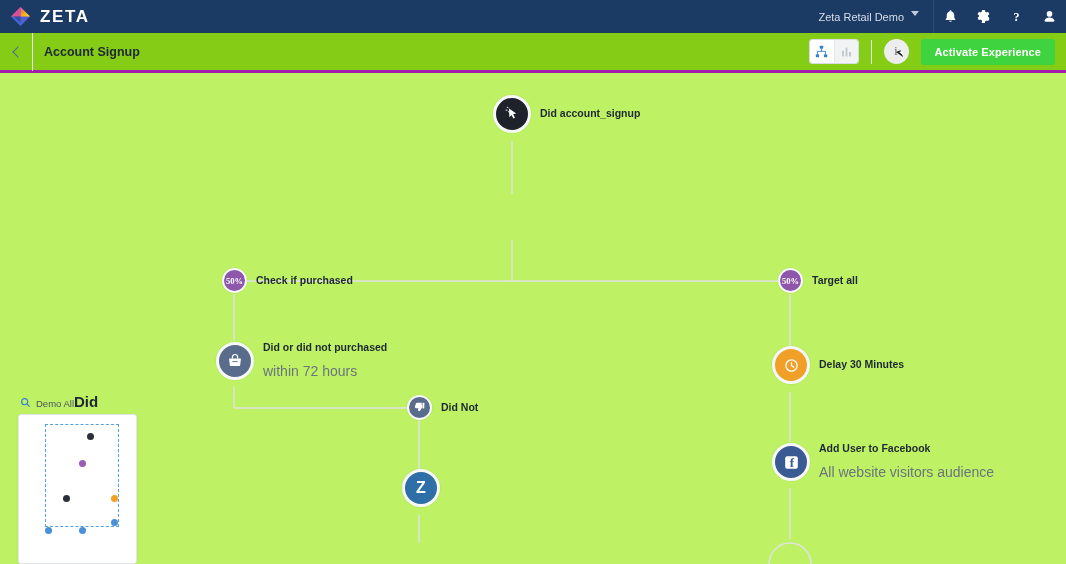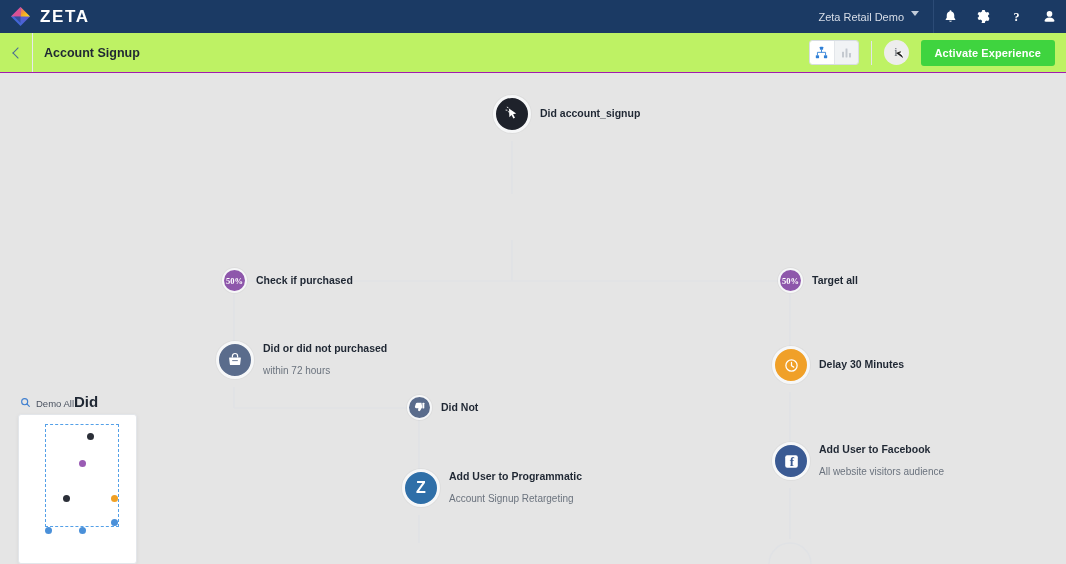--- a/index.html
+++ b/index.html
@@ -42,22 +42,22 @@
     width: 33px; height: 33px; display: flex;
     align-items: center; justify-content: center;
     color: #ffffff;
   }
   .tb-icon svg { display: block; }
 
   
   .subhdr {
     position: absolute; top: 33px; left: 0;
     width: 1066px; height: 40px;
-    background: #bef264;
-    border-bottom: 1px solid #a21caf;
+    background: #84cc16;
+    border-bottom: 3px solid #a21caf;
     display: flex; align-items: center;
     z-index: 35;
   }
   .back-btn {
     width: 33px; height: 39px; display: flex;
     align-items: center; justify-content: center;
     border-right: 1px solid #e8eaed;
   }
   .chev-l {
     width: 8px; height: 8px;
@@ -116,21 +116,21 @@
     border: none; border-radius: 3px;
     padding: 0 14px; height: 26px;
     cursor: pointer;
     letter-spacing: 0.1px;
   }
 
   
   .canvas {
     position: absolute; top: 73px; left: 0;
     width: 1066px; height: 491px;
-    background: #e5e5e5;
+    background: #bef264;
     overflow: hidden;
   }
   .edges { position: absolute; inset: 0; }
   .edges line, .edges path { stroke: #e0e2e5; stroke-width: 1.4; fill: none; }
 
   
   .node { position: absolute; display: flex; align-items: center; }
   .node-circle {
     width: 38px; height: 38px; border-radius: 50%;
     display: flex; align-items: center; justify-content: center;
@@ -138,21 +138,21 @@
     box-shadow: 0 0 0 1px rgba(0,0,0,0.03);
     flex: 0 0 auto;
     color: #fff;
   }
   .node-circle.small { width: 25px; height: 25px; border-width: 2px; font-family: Liberation Serif, serif; }
   .node-text { margin-left: 9px; line-height: 1.28; }
   .node-title {
     font-size: 10.5px; font-weight: 700; color: #1f2733; white-space: nowrap;
   }
   .node-sub {
-    font-size: 10px; color: #6b737e; white-space: nowrap; margin-top: 9px;
+    font-size: 14px; color: #6b737e; white-space: nowrap; margin-top: 9px;
   }
   .badge-pct {
     font-size: 8.5px; font-weight: 700; color: #ffffff;
   }
   .zletter { font-size: 16px; font-weight: 700; color: #fff; }
 
   
   .minimap-wrap { position: absolute; left: 18px; bottom: 0; z-index: 30; }
   .viewall {
     display: flex; align-items: center; gap: 5px;
@@ -362,24 +362,20 @@
     </div>
     <div class="node-text">
       <div class="node-title">Did Not</div>
     </div>
   </div>
 
   <div class="node" style="left:402px; top:396px;">
     <div class="node-circle" style="background:#2f6fa8;">
       <span class="zletter">Z</span>
     </div>
-    <div class="node-text">
-      <div class="node-title">Add User to Programmatic</div>
-      <div class="node-sub">Account Signup Retargeting</div>
-    </div>
   </div>
 
   <div class="node" style="left:772px; top:369px;">
     <div class="node-circle" style="background:#3a5a93;">
       <svg width="19" height="19" viewBox="0 0 19 19">
         <rect x="3.2" y="3.2" width="12.6" height="12.6" rx="2" fill="#ffffff"></rect>
         <text x="10" y="14" text-anchor="middle" font-family="Liberation Serif, serif" font-size="13" font-weight="700" fill="#3a5a93">f</text>
       </svg>
     </div>
     <div class="node-text">

